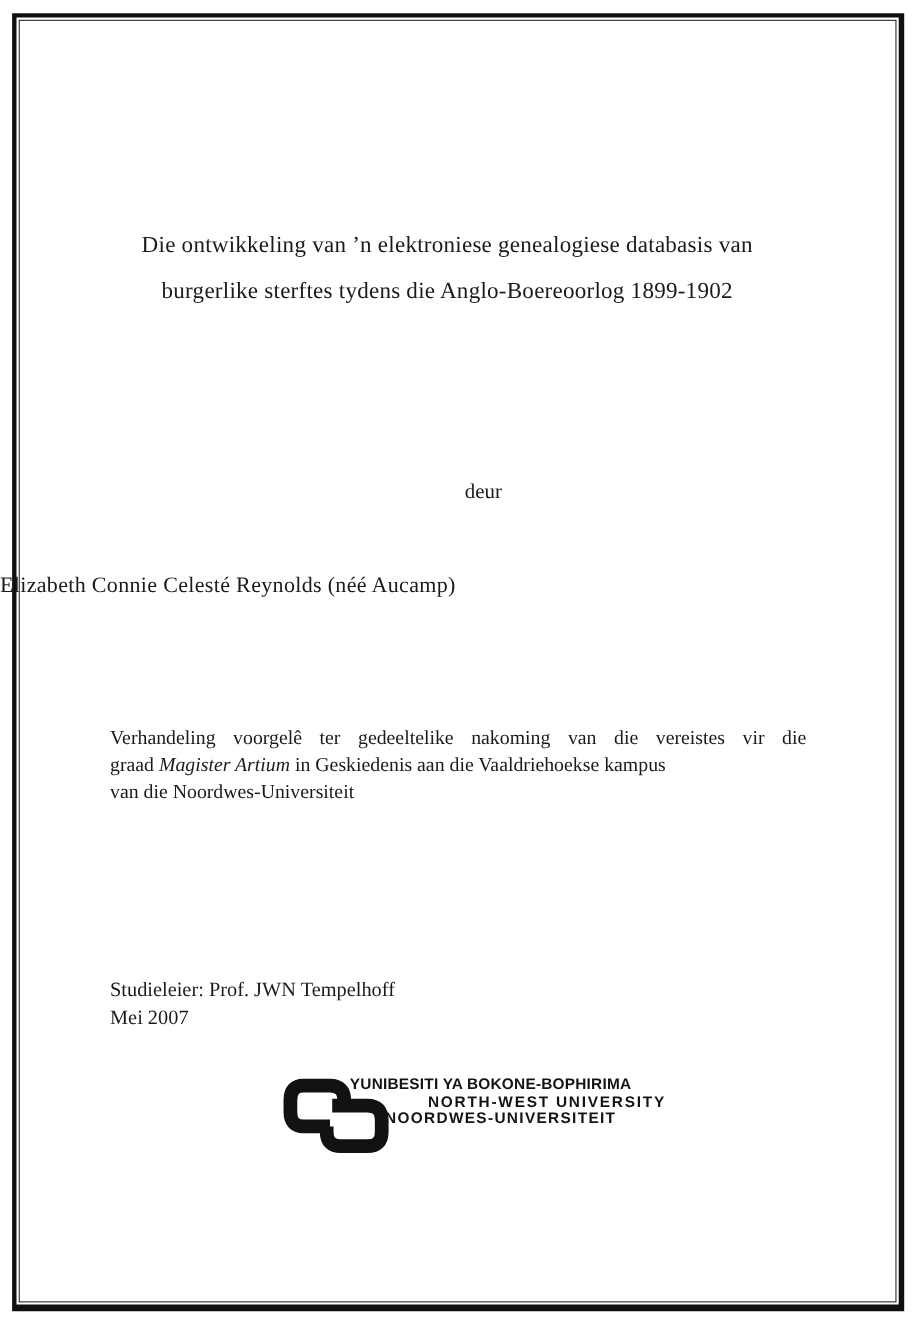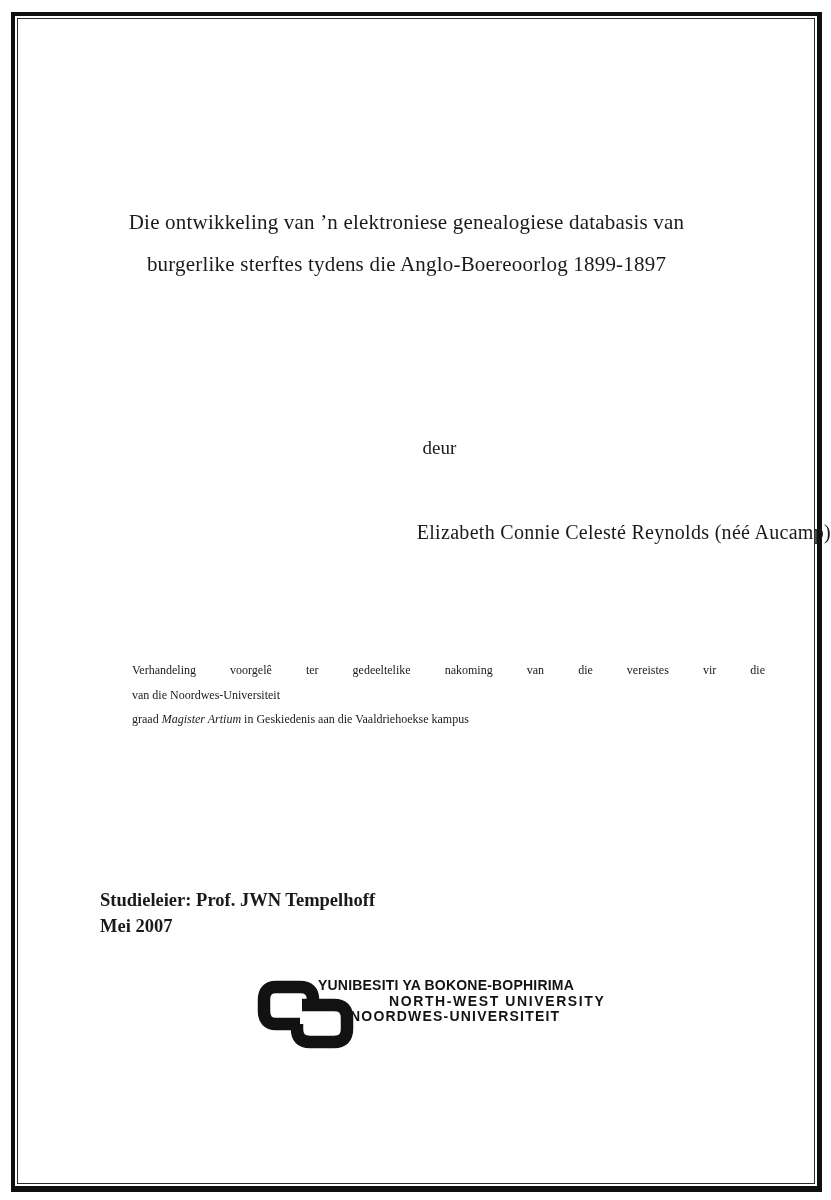--- a/index.html
+++ b/index.html
@@ -35,43 +35,41 @@
   .byline {
     position: absolute;
     top: 437px; left: 0; right: 0;
     text-align: center;
     font-size: 19px;
     padding-left: 48px;
   }
   .author {
     position: absolute;
     top: 521px; left: 0; right: 0;
-    text-align: right;
+    text-align: left;
     font-size: 20px;
     letter-spacing: 0.3px;
   }
   .submission {
     position: absolute;
     left: 100px; top: 658px;
     width: 633px;
-    font-size: 12px;
+    font-size: 18px;
     line-height: 24.5px;
-    margin-left: 32px;
   }
   .justified-line {
     text-align: justify;
     text-align-last: justify;
   }
   .italic { font-style: italic; }
   .credits {
     position: absolute;
     left: 100px; top: 888px;
     font-size: 18.5px;
     line-height: 25.5px;
-    font-weight: bold;
   }
   .nwu-mark {
     position: absolute;
     left: 256px; top: 978px;
     width: 100px; height: 72px;
   }
   .logo-line {
     position: absolute;
     font-family: "Liberation Sans", "DejaVu Sans", sans-serif;
     font-weight: 700;
@@ -88,31 +86,31 @@
 <body>
 
 <div class="page">
 
   <div class="frame-outer">
     <div class="frame-inner"></div>
   </div>
 
   <div class="title-block">
     <div>Die ontwikkeling van ’n elektroniese genealogiese databasis van</div>
-    <div>burgerlike sterftes tydens die Anglo-Boereoorlog 1899-1897</div>
+    <div>burgerlike sterftes tydens die Anglo-Boereoorlog 1899-1902</div>
   </div>
 
   <div class="byline">deur</div>
 
   <div class="author">Elizabeth Connie Celesté Reynolds (néé Aucamp)</div>
 
   <div class="submission">
     <div class="justified-line">Verhandeling voorgelê ter gedeeltelike nakoming van die vereistes vir die</div>
+    <div><span>graad </span><span class="italic">Magister Artium</span><span> in Geskiedenis aan die Vaaldriehoekse kampus</span></div>
     <div>van die Noordwes-Universiteit</div>
-    <div><span>graad </span><span class="italic">Magister Artium</span><span> in Geskiedenis aan die Vaaldriehoekse kampus</span></div>
   </div>
 
   <div class="credits">
     <div>Studieleier: Prof. JWN Tempelhoff</div>
     <div>Mei 2007</div>
   </div>
 
   <svg class="nwu-mark" viewBox="0 0 100 72" aria-hidden="true">
     <path d="M 44 46 H 20 Q 8 46 8 33 V 22 Q 8 9 20 9 H 44 Q 57 9 57 22 V 27" fill="none" stroke="#121212" stroke-width="12.5" stroke-linecap="butt"></path>
     <path d="M 46 27 H 78 Q 91 27 91 40 V 51 Q 91 64 78 64 H 54 Q 41 64 41 51 V 46" fill="none" stroke="#121212" stroke-width="12.5" stroke-linecap="butt"></path>

